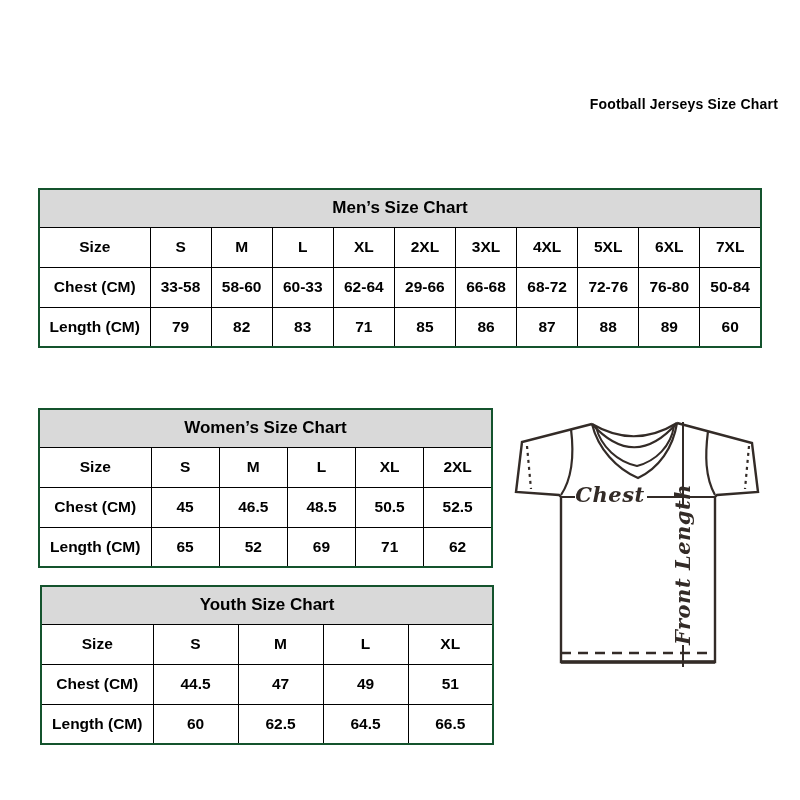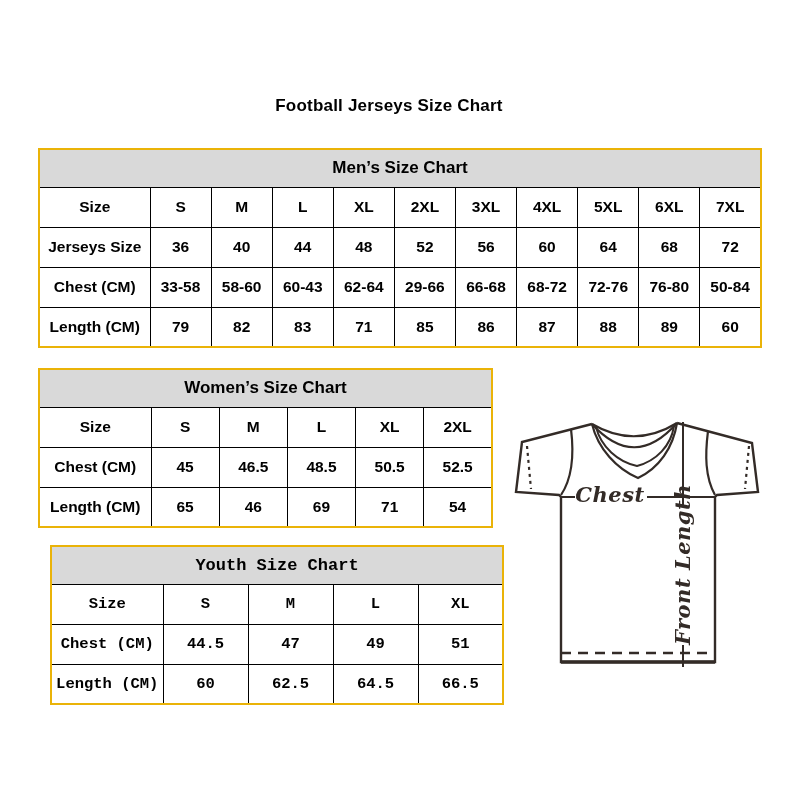--- a/index.html
+++ b/index.html
@@ -11,33 +11,34 @@
     color: #000;
     position: relative;
   }
   .page { position: absolute; inset: 0; background: #fff; overflow: hidden; }
 
   .title {
     position: absolute;
     top: 96px; left: 0;
     width: 778px;
     margin: 0;
-    text-align: center;
-    font-size: 17px;
+    text-align: right;
+    font-size: 14px;
     font-weight: 700;
     letter-spacing: 0.2px;
     color: #000;
   }
 
   table.size-table {
     position: absolute;
     border-collapse: collapse;
     table-layout: fixed;
     background: #fff;
-    border: 2px solid #eab308;
+    border: 2px solid #14532d;
+    margin-top: 40px;
   }
   table.size-table th,
   table.size-table td {
     border: 1.6px solid #000;
     text-align: center;
     vertical-align: middle;
     padding: 0 2px;
     font-weight: 700;
     color: #000;
     overflow: hidden;
@@ -46,21 +47,21 @@
   table.size-table thead tr { height: 38px; }
   table.size-table thead th {
     background: #d9d9d9;
     font-size: 17px;
   }
   table.size-table tbody tr { height: 40px; }
   table.size-table tbody td { font-size: 15.5px; }
 
   #men-table   { left: 38px; top: 148px; width: 724px; }
   #women-table { left: 38px; top: 368px; width: 455px; }
-  #youth-table { left: 50px; top: 545px; width: 454px; font-family: Liberation Mono, monospace; }
+  #youth-table { left: 40px; top: 545px; width: 454px; }
 
   #jersey-svg {
     position: absolute;
     left: 505px; top: 405px;
     width: 260px; height: 262px;
   }
   #jersey-svg path, #jersey-svg line {
     fill: none;
     stroke: #332b27;
     stroke-linecap: butt;
@@ -108,37 +109,24 @@
           <td>L</td>
           <td>XL</td>
           <td>2XL</td>
           <td>3XL</td>
           <td>4XL</td>
           <td>5XL</td>
           <td>6XL</td>
           <td>7XL</td>
         </tr>
         <tr>
-          <td>Jerseys Size</td>
-          <td>36</td>
-          <td>40</td>
-          <td>44</td>
-          <td>48</td>
-          <td>52</td>
-          <td>56</td>
-          <td>60</td>
-          <td>64</td>
-          <td>68</td>
-          <td>72</td>
-        </tr>
-        <tr>
           <td>Chest (CM)</td>
           <td>33-58</td>
           <td>58-60</td>
-          <td>60-43</td>
+          <td>60-33</td>
           <td>62-64</td>
           <td>29-66</td>
           <td>66-68</td>
           <td>68-72</td>
           <td>72-76</td>
           <td>76-80</td>
           <td>50-84</td>
         </tr>
         <tr>
           <td>Length (CM)</td>
@@ -183,24 +171,24 @@
           <td>Chest (CM)</td>
           <td>45</td>
           <td>46.5</td>
           <td>48.5</td>
           <td>50.5</td>
           <td>52.5</td>
         </tr>
         <tr>
           <td>Length (CM)</td>
           <td>65</td>
-          <td>46</td>
+          <td>52</td>
           <td>69</td>
           <td>71</td>
-          <td>54</td>
+          <td>62</td>
         </tr>
       </tbody>
   </table>
 
   <table class="size-table" id="youth-table">
     <colgroup>
       <col style="width:112px">
       <col>
         <col>
         <col>

